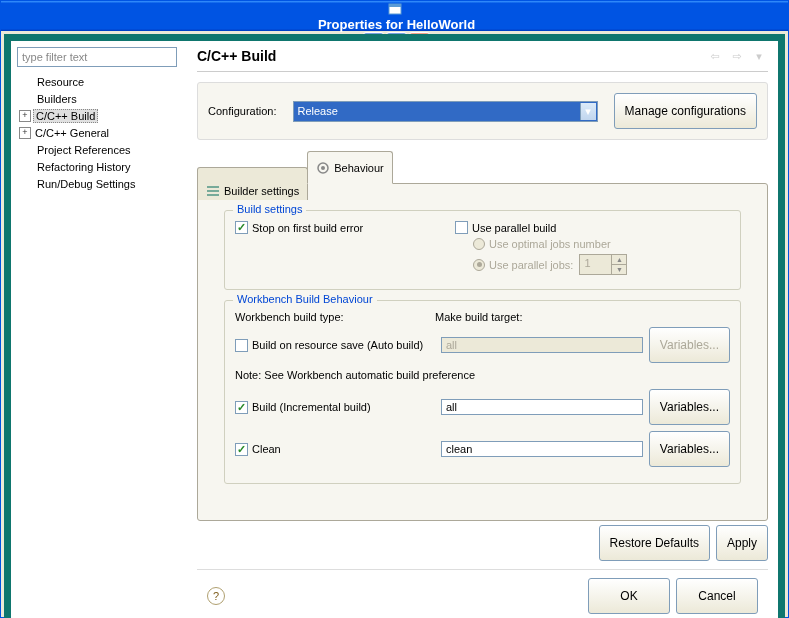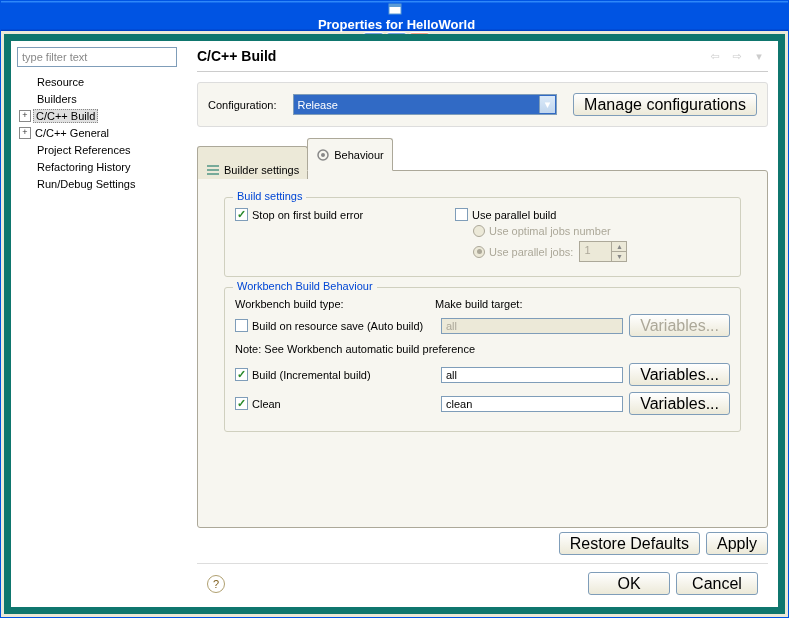--- a/index.html
+++ b/index.html
@@ -23,25 +23,25 @@
 .tree-item.selected .tree-label { background: #e0e0e0; border: 1px dotted #888; padding: 0 2px; }
 .tree-label { padding: 1px 2px; }
 .main { flex: 1; display: flex; flex-direction: column; padding: 6px 10px 6px 10px; }
 .page-header { display: flex; align-items: center; border-bottom: 1px solid #ccc; padding-bottom: 6px; margin-bottom: 10px; }
 .page-title { font-size: 14px; font-weight: bold; flex: 1; }
 .nav-arrows { display: flex; gap: 4px; }
 .nav-arrow { width: 18px; height: 18px; display: flex; align-items: center; justify-content: center; color: #ccc; }
 .config-panel { background: #f7f6f0; border: 1px solid #ddd; border-radius: 3px; padding: 10px; margin-bottom: 10px; display: flex; align-items: center; gap: 16px; }
 .config-select { flex: 1; height: 21px; border: 1px solid #7f9db9; background: #316ac5; color: #fff; padding: 0 4px; appearance: none; position: relative; display:flex; align-items:center; justify-content:space-between;}
 .config-select-arrow { width: 16px; height: 17px; background: linear-gradient(#dbeaf9,#c1d6ee); border-left:1px solid #7f9db9; display:flex; align-items:center; justify-content:center; margin-right:-3px;}
-.btn { height: 23px; border: 1px solid #7f9db9; background: linear-gradient(#fff, #ece9d8); padding: 0 10px; cursor: pointer; border-radius: 3px; font-size: 16px; }
+.btn { height: 36px; border: 1px solid #7f9db9; background: linear-gradient(#fff, #ece9d8); padding: 0 10px; cursor: pointer; border-radius: 3px; font-size: 12px; }
 .btn:disabled { color: #aca899; }
 .tabs { display: flex; position: relative; top: 1px; }
 .tab { display: flex; align-items: center; gap: 4px; padding: 4px 8px; border: 1px solid #aca899; border-bottom: none; background: #f7f6f0; border-radius: 3px 3px 0 0; cursor: pointer; margin-right: -1px;}
-.tab.inactive { background: #ece9d8; position:relative; top:8px; padding-top:16px; padding-bottom:2px;align-items:center;}
+.tab.inactive { background: #ece9d8; position:relative; top:16px; padding-top:16px; padding-bottom:2px;align-items:center;}
 .tab.active { background: #f7f6f0; border-bottom: 1px solid #f7f6f0; z-index: 2; }
 .tab-icon { width: 14px; height: 14px; display: flex; align-items: center; justify-content: center; }
 .tab-content { flex: 1; border: 1px solid #aca899; background: #f7f6f0; border-radius: 0 3px 3px 3px; padding: 26px; }
 .groupbox { border: 1px solid #d0d0bf; border-radius: 3px; padding: 10px 10px 10px 10px; margin-bottom: 10px; position: relative; }
 .groupbox-title { position: absolute; top: -8px; left: 8px; background: #f7f6f0; padding: 0 4px; color: #0046d5; font-size: 11px; }
 .row { display: flex; align-items: center; margin-bottom: 4px; }
 .checkbox { display: flex; align-items: center; gap: 4px; cursor: pointer; }
 .check-mark { width:13px; height:13px; border:1px solid #7f9db9; background:#fff; display:flex; align-items:center; justify-content:center; }
 .check-mark.checked::after { content:"✓"; color:#2a8a2a; font-size:11px; font-weight:bold; line-height:1; }
 .radio { display: flex; align-items: center; gap: 4px; }

